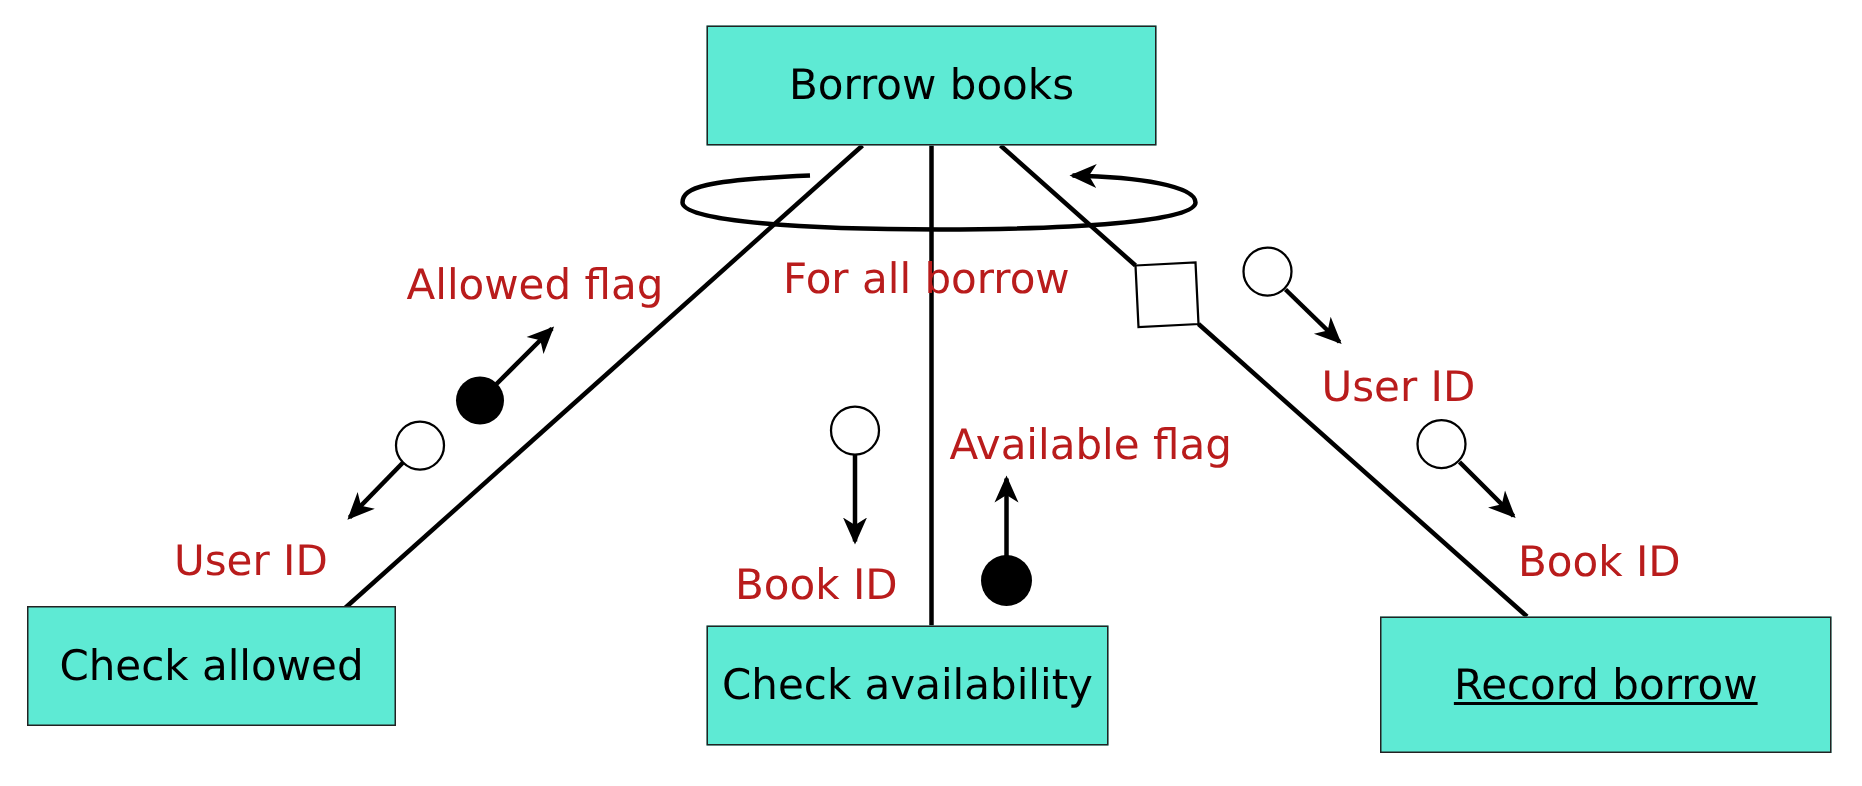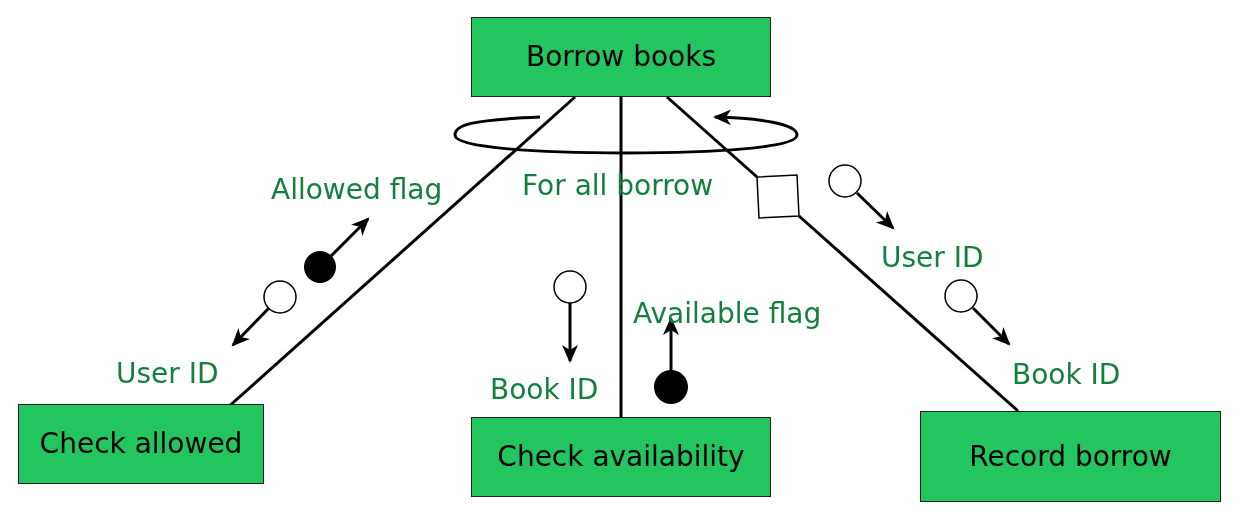--- a/index.html
+++ b/index.html
@@ -1,19 +1,19 @@
 <!DOCTYPE html>
 <html><head>
 <meta charset="utf-8">
 <style>
   html,body{margin:0;padding:0;background:#ffffff;}
   body{width:1241px;height:524px;position:relative;overflow:hidden;font-family:"DejaVu Sans","Liberation Sans",sans-serif;}
   svg{position:absolute;left:0;top:0;}
-  .box{position:absolute;border:1.5px solid #222;background:#22c55e;box-sizing:border-box;display:flex;align-items:center;justify-content:center;text-align:center;font-size:28px;color:#000;line-height:36px;}
-  .lbl{position:absolute;font-size:28px;color:#15803d;white-space:nowrap;line-height:32px;}
+  .box{position:absolute;border:1.5px solid #222;background:#5eead4;box-sizing:border-box;display:flex;align-items:center;justify-content:center;text-align:center;font-size:28px;color:#000;line-height:36px;}
+  .lbl{position:absolute;font-size:28px;color:#b91c1c;white-space:nowrap;line-height:32px;}
 </style>
 </head>
 <body>
 
 <svg width="1241" height="524" viewBox="0 0 1241 524">
   <defs>
     <marker id="ah" markerWidth="10" markerHeight="10" refX="8" refY="5" orient="auto" markerUnits="userSpaceOnUse">
       <path d="M0,0 L10,5 L0,10 L3,5 Z" fill="#000"></path>
     </marker>
     <marker id="ahl" markerWidth="20" markerHeight="20" refX="16" refY="10" orient="auto" markerUnits="userSpaceOnUse">
@@ -48,26 +48,26 @@
   <circle cx="961" cy="296" r="16" fill="#fff" stroke="#000" stroke-width="1.5"></circle>
   <line x1="973" y1="308" x2="1009" y2="344" stroke="#000" stroke-width="3" marker-end="url(#ahl)"></line>
 </svg>
 
 <div class="box" style="left:471px;top:17px;width:300px;height:80px;">
   <span>Borrow books</span>
 </div>
 <div class="box" style="left:18px;top:404px;width:246px;height:80px;">
   <span>Check allowed</span>
 </div>
-<div class="box" style="left:471px;top:417px;width:300px;height:80px;">
+<div class="box" style="left:471px;top:417px;width:268px;height:80px;">
   <span>Check availability</span>
 </div>
-<div class="box" style="left:920px;top:411px;width:301px;height:91px;flex-direction:column;">
+<div class="box" style="left:920px;top:411px;width:301px;height:91px;flex-direction:column;text-decoration:underline;">
   <span>Record borrow</span>
 </div>
 
 <div class="lbl" style="left:522px;top:170px;">For all borrow</div>
 <div class="lbl" style="left:271px;top:174px;">Allowed flag</div>
 <div class="lbl" style="left:116px;top:358px;">User ID</div>
 <div class="lbl" style="left:490px;top:374px;">Book ID</div>
-<div class="lbl" style="left:633px;top:298px;">Available flag</div>
+<div class="lbl" style="left:633px;top:281px;">Available flag</div>
 <div class="lbl" style="left:881px;top:242px;">User ID</div>
 <div class="lbl" style="left:1012px;top:359px;">Book ID</div>
 
 </body></html>

